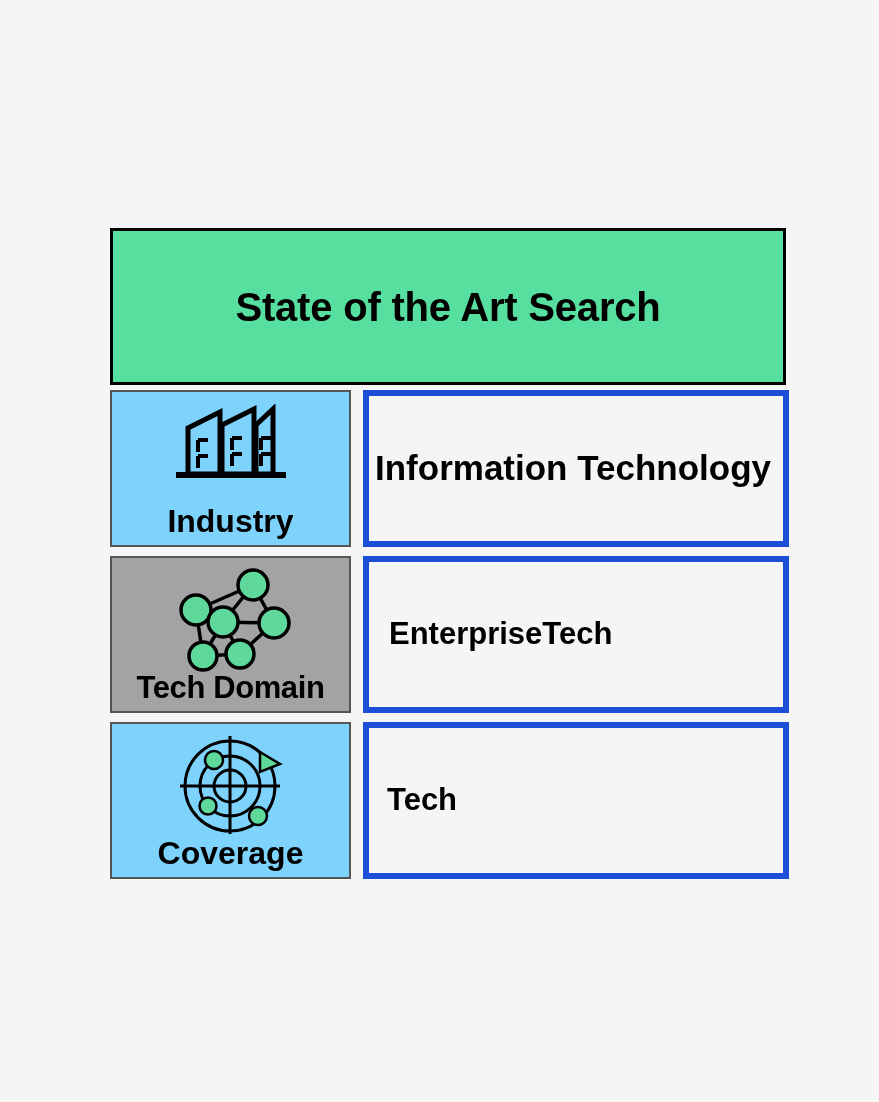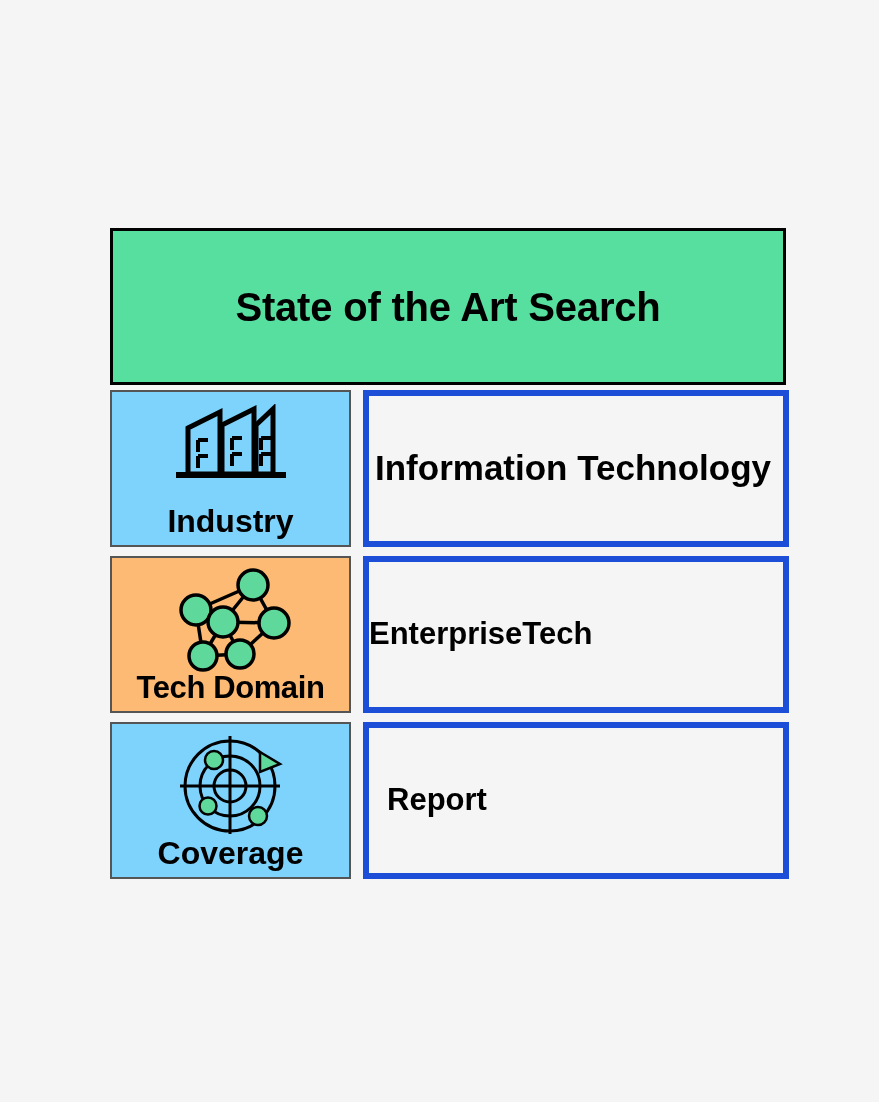--- a/index.html
+++ b/index.html
@@ -53,21 +53,21 @@
 
   .label-cell {
     box-sizing: border-box;
     width: 241px;
     height: 157px;
     background: #7dd3fc;
     border: 2px solid #555555;
     position: relative;
     flex: 0 0 auto;
   }
-  .label-cell.white { background: #fdba74; }
+  .label-cell.white { background: #a3a3a3; }
 
   .icon-wrap {
     position: absolute;
     left: 0;
     right: 0;
     top: 12px;
     display: flex;
     justify-content: center;
     align-items: flex-start;
   }
@@ -101,21 +101,21 @@
     color: #000000;
     font-weight: bold;
   }
   .value-text {
     display: block;
     font-size: 35px;
     line-height: 1.1;
     padding-left: 6px;
     white-space: nowrap;
   }
-  .value-text.sz-md { font-size: 31px; padding-left: 0; }
+  .value-text.sz-md { font-size: 31px; padding-left: 20px; }
   .value-text.sz-sm { font-size: 31px; padding-left: 18px; }
 
   svg { display: block; }
 </style>
 </head>
 <body>
 
 <div id="report-card">
 
   <div class="report-header">
@@ -219,18 +219,18 @@
               <path d="M82 18 L102 30 L82 38 Z"></path>
             </g>
           </svg>
         </div>
         <div class="label-text">Coverage</div>
       </div>
 
       <div class="spacer"></div>
 
       <div class="value-cell">
-        <span class="value-text sz-sm">Report</span>
+        <span class="value-text sz-sm">Tech</span>
       </div>
     </div>
 
   </div>
 </div>
 
 </body></html>

